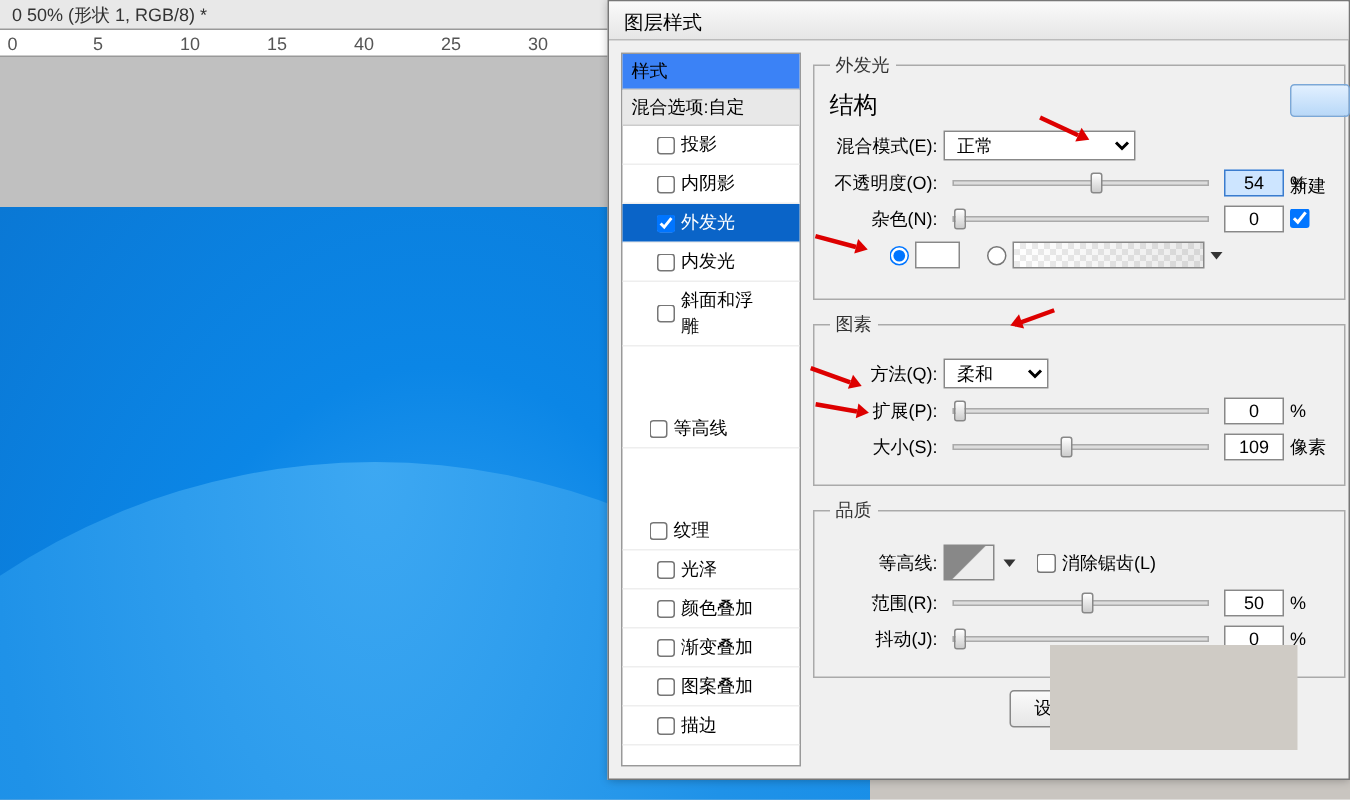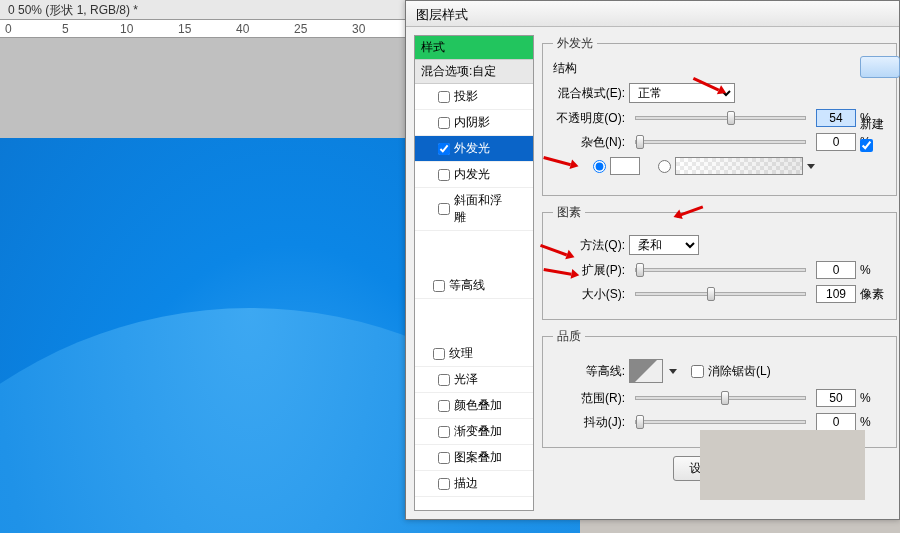--- a/index.html
+++ b/index.html
@@ -10,21 +10,21 @@
 .ruler span { position: absolute; top: 2px; }
 .canvas-area { position: absolute; left: 0; top: 38px; width: 580px; height: 495px; background: #c0c0c0; }
 .canvas-bg { position: absolute; left: 0; top: 100px; width: 580px; height: 400px; background: radial-gradient(ellipse at center 480px, #5fb8f5 0%, #2a9cf0 30%, #0b86e6 55%, #0a78d5 100%); overflow: hidden; }
 .canvas-bg::after { content:""; position:absolute; left:-200px; top:170px; width:900px; height:900px; border-radius:50%; background: radial-gradient(ellipse at top, #3da8f2 0%, #1f92e8 40%, #0b86e6 100%); }
 
 .dialog { position: absolute; left: 405px; top: 0; width: 495px; height: 520px; background: #f0f0f0; border: 1px solid #777; box-shadow: 0 0 6px rgba(0,0,0,0.3); }
 .dialog-title { background: linear-gradient(#fafafa,#e6e6e6); height: 26px; padding: 5px 10px; border-bottom: 1px solid #bbb; font-size: 13px; }
 .dialog-body { display: flex; height: calc(100% - 26px); }
 
 .styles-panel { width: 120px; border: 1px solid #999; margin: 8px; background: #fff; }
-.styles-panel .hdr { background: #22c55e; padding: 3px 6px; border-bottom: 1px solid #ccc; }
+.styles-panel .hdr { background: #3b82f6; padding: 3px 6px; border-bottom: 1px solid #ccc; }
 .styles-panel .blendopt { background: #e8e8e8; padding: 3px 6px; border-bottom: 1px solid #ccc; }
 .style-item { padding: 4px 23px; display: flex; align-items: center; gap: 4px; border-bottom: 1px solid #eee; cursor: default; }
 .style-item.sub { padding-left: 18px; margin-top: 42px; }
 .style-item.sel { background: #0a64c8; color: #fff; }
 .style-item input[type=checkbox] { width: 12px; height: 12px; }
 
 .settings { flex: 1; padding: 8px 2px 8px 0; }
 fieldset { border: 1px solid #aaa; margin-bottom: 8px; padding: 8px 10px 10px; }
 legend { padding: 0 4px; color: #333; }
 .row { display: flex; align-items: center; margin: 6px 0; gap: 4px; }
@@ -123,24 +123,24 @@
             <input type="checkbox" style="">
             <span>描边</span>
           </div>
         </div>
     </div>
 
     <div class="settings">
       <fieldset>
         <legend>外发光</legend>
         <fieldset style="border:none;padding:0;margin:0 0 4px;">
-          <div style="font-size:12px;margin-bottom:2px">结构</div>
+          <div style="font-size:16px;margin-bottom:2px">结构</div>
           <div class="row">
             <span class="lbl">混合模式(E):</span>
-            <select style="width:106px"><option>正常</option></select>
+            <select style="width:128px"><option>正常</option></select>
           </div>
           <div class="row">
             <span class="lbl">不透明度(O):</span>
             <div class="slider">
                 <div class="thumb" style="left:54%"></div>
               </div>
             <input type="text" class="num hl" value="54" style="">
             <span class="unit">%</span>
           </div>
           <div class="row">

